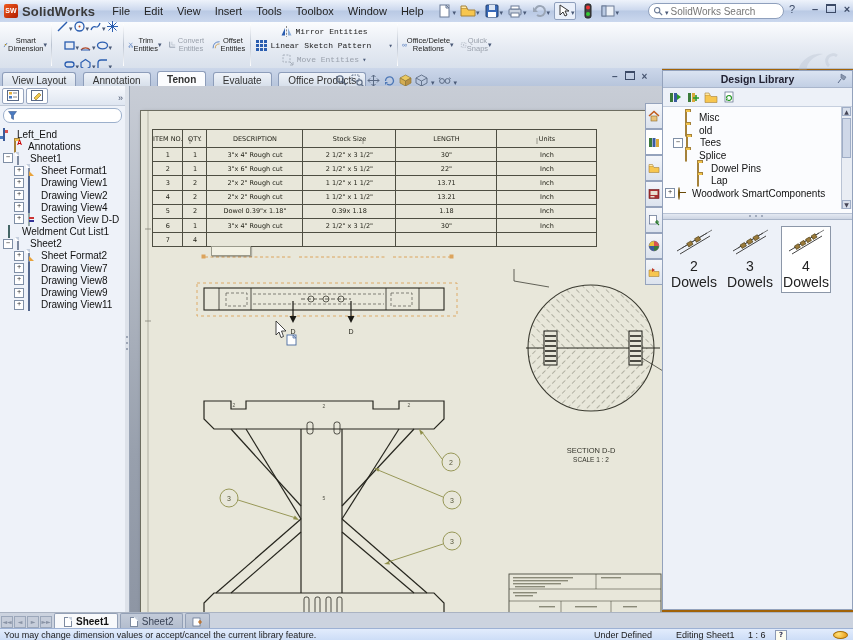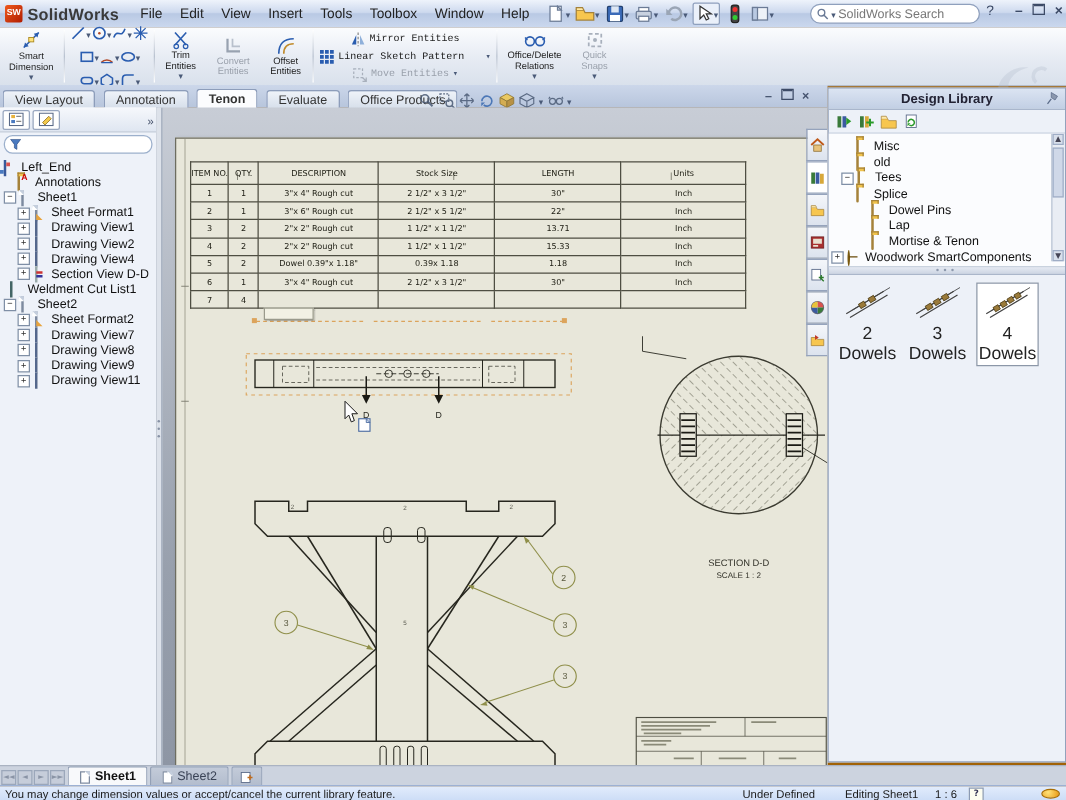--- a/index.html
+++ b/index.html
@@ -26,21 +26,21 @@
   .glyph-min::before{content:"–";font-weight:bold;}
   .restore-box{display:inline-block;width:8px;height:7px;border:1px solid #3c4a66;box-shadow:inset 0 1px #3c4a66;}
   .glyph-close::before{content:"×";font-weight:bold;}
 
   
   .ribbon{position:absolute;left:0;top:22px;width:853px;height:46px;
     background:linear-gradient(#fbfcfe,#e6ebf3 55%,#d9e1ec);border-bottom:1px solid #b4bdcb;
     display:flex;align-items:stretch;}
   .rgroup{display:flex;flex-direction:column;align-items:center;justify-content:center;padding:1px 3px;}
   .rdiv{width:1px;background:linear-gradient(#fff,#b9c2d0,#fff);margin:2px 1px;}
-  .bigbtn{display:flex;flex-direction:column;align-items:center;justify-content:flex-start;
+  .bigbtn{display:flex;align-items:center;justify-content:flex-start;
     font-size:7.5px;line-height:1.1;text-align:center;color:#1c1c1c;width:44px;cursor:default;}
   .bigbtn.dis{color:#9aa1ac;}
   .sk-grid{display:flex;flex-direction:column;gap:1px;}
   .sk-row{display:flex;align-items:center;gap:0px;}
   .sk-cell{display:flex;align-items:center;}
   .sk-cell svg{width:13px;height:13px;}
   .wide-rows{display:flex;flex-direction:column;justify-content:center;gap:1px;font-family:Liberation Mono, monospace;}
   .wrow{display:flex;align-items:center;gap:3px;font-size:8px;color:#1c1c1c;}
   .wrow.dis{color:#9aa1ac;}
   .wm{position:absolute;right:8px;top:26px;opacity:.28;}
@@ -783,21 +783,21 @@
               <td>2"x 2" Rough cut</td>
               <td>1 1/2" x 1 1/2"</td>
               <td>13.71</td>
               <td>Inch</td>
         </tr>
         <tr>
           <td>4</td>
               <td>2</td>
               <td>2"x 2" Rough cut</td>
               <td>1 1/2" x 1 1/2"</td>
-              <td>15.33</td>
+              <td>13.21</td>
               <td>Inch</td>
         </tr>
         <tr>
           <td>5</td>
               <td>2</td>
               <td>Dowel 0.39"x 1.18"</td>
               <td>0.39x 1.18</td>
               <td>1.18</td>
               <td>Inch</td>
         </tr>
@@ -930,24 +930,20 @@
         <span class="tlbl">Splice</span>
       </div>
       <div class="trow" style="padding-left:34px;height:12.7px">
         <span class="ticn"><span class="folder"></span></span>
         <span class="tlbl">Dowel Pins</span>
       </div>
       <div class="trow" style="padding-left:34px;height:12.7px">
         <span class="ticn"><span class="folder"></span></span>
         <span class="tlbl">Lap</span>
       </div>
-      <div class="trow" style="padding-left:34px;height:12.7px">
-        <span class="ticn"><span class="folder"></span></span>
-        <span class="tlbl">Mortise &amp; Tenon</span>
-      </div>
       <div class="trow" style="padding-left:2px;height:12.7px">
         <span class="expbox plus"></span>
         <span class="ticn"><span class="compicn"></span></span>
         <span class="tlbl">Woodwork SmartComponents</span>
       </div>
       <div class="tp-scroll">
         <span class="arr" style="top:0">▲</span>
         <span class="tp-thumb" style="top:11px"></span>
         <span class="arr" style="bottom:0">▼</span>
       </div>

